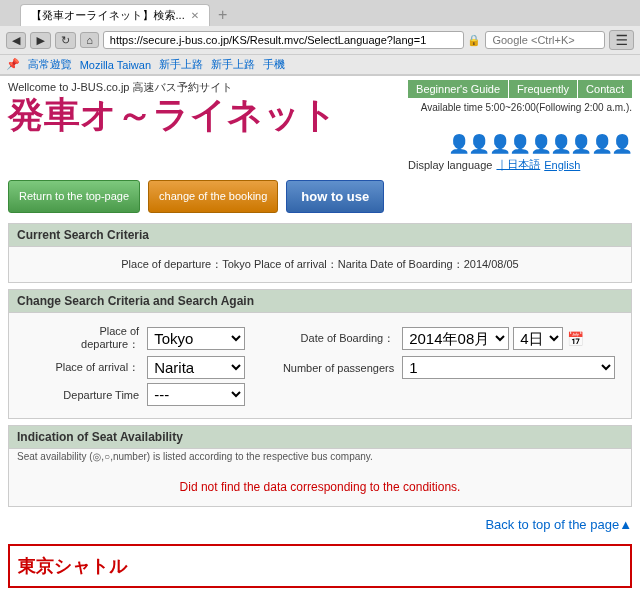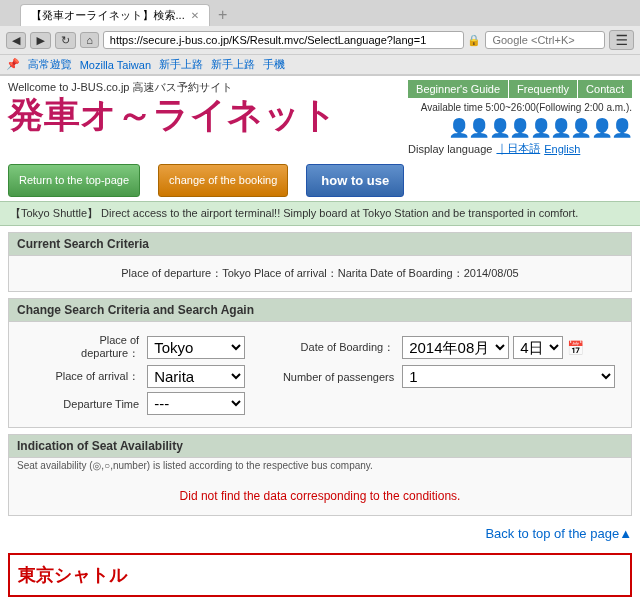--- a/index.html
+++ b/index.html
@@ -23,28 +23,28 @@
 
     
     .header { background: #fff; padding: 4px 8px; display: flex; align-items: flex-start; justify-content: space-between; }
     .logo-section { flex: 1; }
     .site-title { font-size: 11px; color: #333; margin-bottom: 2px; }
     .logo-text { font-size: 36px; font-weight: bold; color: #be185d; line-height: 1; font-family: 'MS Gothic', sans-serif; }
     .right-section { text-align: right; }
     .nav-links { display: flex; gap: 0; margin-bottom: 4px; }
     .nav-link { background: #6aaa6a; color: #fff; padding: 3px 8px; font-size: 11px; text-decoration: none; border-right: 1px solid #fff; cursor: pointer; }
     .nav-link:last-child { border-right: none; }
-    .available-time { font-size: 10px; color: #333; margin-bottom: 4px; }
+    .available-time { font-size: 10px; color: #333; margin-bottom: 20px; }
     .silhouettes { color: #4caf50; font-size: 18px; letter-spacing: -2px; }
     .language-section { display: flex; align-items: center; gap: 4px; font-size: 11px; margin-top: 2px; }
     .lang-label { color: #333; }
     .lang-link { color: #0066cc; text-decoration: underline; cursor: pointer; }
 
     
-    .nav-buttons { display: flex; gap: 18px; padding: 4px 8px; background: #fff; }
+    .nav-buttons { display: flex; gap: 8px; padding: 4px 8px; background: #fff; }
     .nav-btn-green { background: linear-gradient(to bottom, #7dc87d, #4a9a4a); color: #fff; border: 1px solid #3a8a3a; padding: 6px 10px; font-size: 11px; cursor: pointer; border-radius: 3px; text-align: center; line-height: 1.3; }
     .nav-btn-orange { background: linear-gradient(to bottom, #e8a040, #cc7700); color: #fff; border: 1px solid #aa6600; padding: 6px 10px; font-size: 11px; cursor: pointer; border-radius: 3px; text-align: center; line-height: 1.3; }
     .nav-btn-blue { background: linear-gradient(to bottom, #6090cc, #3366aa); color: #fff; border: 1px solid #2255aa; padding: 8px 14px; font-size: 13px; font-weight: bold; cursor: pointer; border-radius: 3px; text-align: center; }
 
     
     .shuttle-banner { background: #d4ecd4; padding: 4px 10px; font-size: 11px; color: #333; border-top: 1px solid #aacaaa; border-bottom: 1px solid #aacaaa; }
 
     
     .section-box { margin: 6px 8px; border: 1px solid #ccc; background: #f9f9f9; }
     .section-header { background: #c8d8c8; padding: 4px 8px; font-size: 12px; font-weight: bold; color: #333; border-bottom: 1px solid #ccc; }
@@ -123,23 +123,20 @@
       </div>
     </div>
   </div>
 
   <div class="nav-buttons">
     <button class="nav-btn-green">Return to the top-page</button>
     <button class="nav-btn-orange">change of the booking</button>
     <button class="nav-btn-blue">how to use</button>
   </div>
 
-  <div class="shuttle-banner">
-    <span>【Tokyo Shuttle】 Direct access to the airport terminal!! Simply board at Tokyo Station and be transported in comfort.</span>
-  </div>
 
   <div class="section-box">
     <div class="section-header">Current Search Criteria</div>
     <div class="section-body">
       <div class="current-criteria">Place of departure：Tokyo  Place of arrival：Narita  Date of Boarding：2014/08/05</div>
     </div>
   </div>
 
   <div class="section-box">
     <div class="section-header">Change Search Criteria and Search Again</div>

